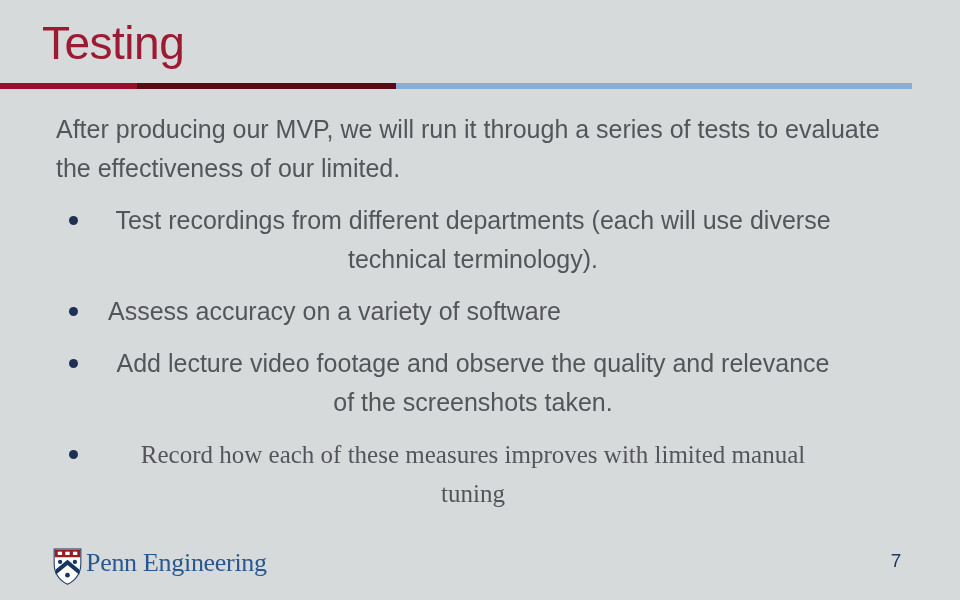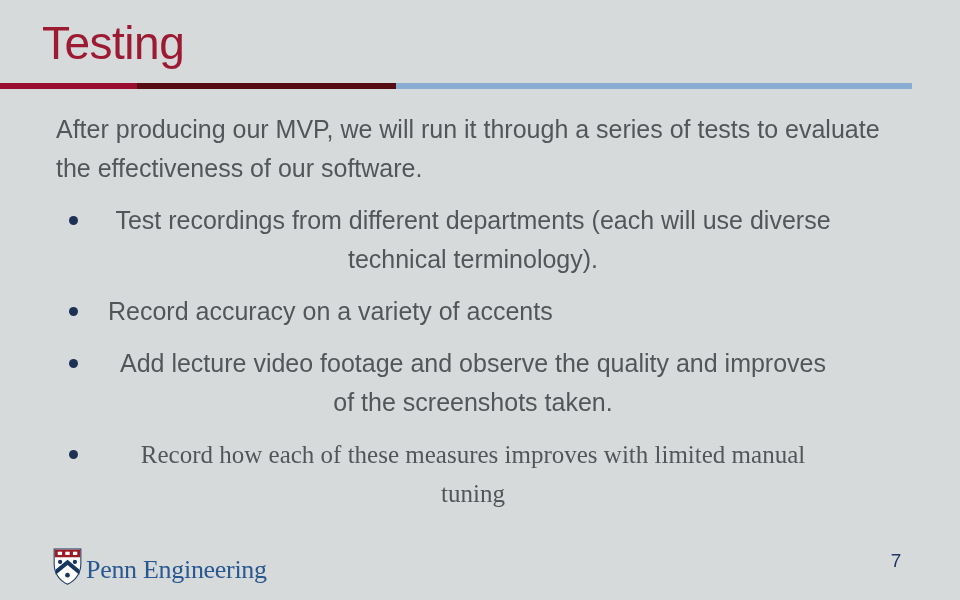--- a/index.html
+++ b/index.html
@@ -69,21 +69,21 @@
   }
   .btext{
     margin-left:30px;
     max-width:730px;
     text-align:center;
   }
   .footer-logo{
     position:absolute;
     left:53px;top:548px;
     display:flex;
-    align-items:flex-end;
+    align-items:flex-start;
   }
   .shield{width:29px;height:37px;display:block;}
   .wordmark{
     font-family:"Liberation Serif", serif;
     font-size:26px;
     letter-spacing:-0.3px;
     color:var(--logo-blue);
     margin-left:4px;
     white-space:nowrap;
   }
@@ -103,33 +103,33 @@
 
   <h1 class="slide-title">Testing</h1>
 
   <div class="divider">
     <span class="seg seg-crimson"></span>
     <span class="seg seg-maroon"></span>
     <span class="seg seg-blue"></span>
   </div>
 
   <div class="content">
-    <p class="intro">After producing our MVP, we will run it through a series of tests to evaluate the effectiveness of our software.</p>
+    <p class="intro">After producing our MVP, we will run it through a series of tests to evaluate the effectiveness of our limited.</p>
     <ul class="bullets">
       <li>
         <span class="dot"></span>
         <span class="btext">Test recordings from different departments (each will use diverse technical terminology).</span>
       </li>
       <li>
         <span class="dot"></span>
-        <span class="btext">Record accuracy on a variety of accents</span>
+        <span class="btext">Assess accuracy on a variety of software</span>
       </li>
       <li>
         <span class="dot"></span>
-        <span class="btext">Add lecture video footage and observe the quality and improves of the screenshots taken.</span>
+        <span class="btext">Add lecture video footage and observe the quality and relevance of the screenshots taken.</span>
       </li>
       <li>
         <span class="dot"></span>
         <span class="btext">Record how each of these measures improves with limited manual tuning</span>
       </li>
     </ul>
   </div>
 
   <div class="footer-logo">
     <svg class="shield" viewBox="0 0 28 36" xmlns="http://www.w3.org/2000/svg">

